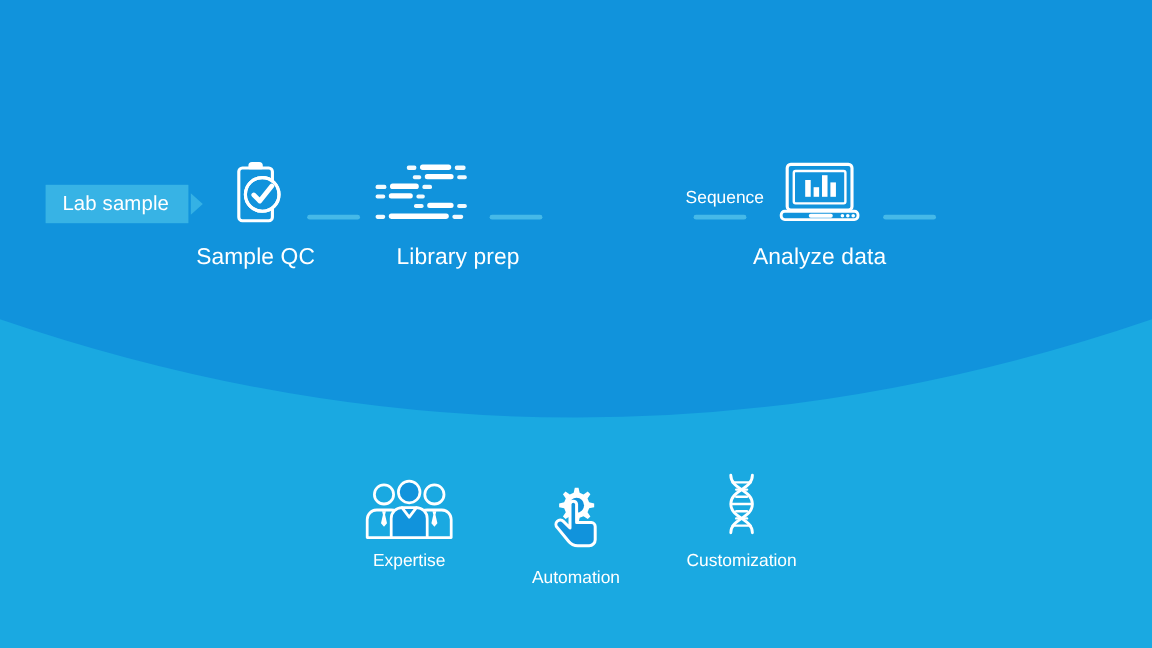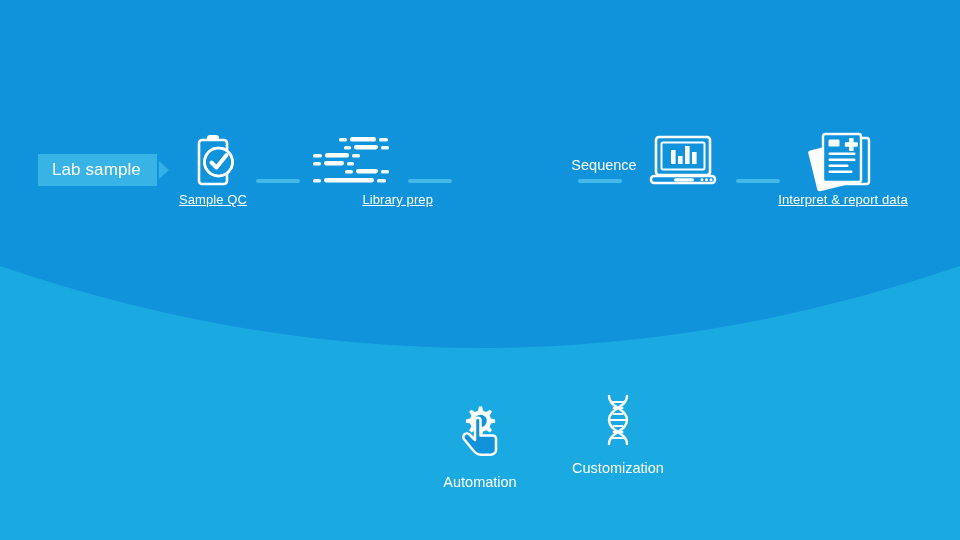--- a/index.html
+++ b/index.html
@@ -67,25 +67,25 @@
     text-align: center;
     color: #ffffff;
   }
   .step .icon-box {
     height: 62px;
     display: flex;
     align-items: center;
     justify-content: center;
   }
   .step .step-label {
-    font-size: 13px;
+    margin-top: 12px;
+    font-size: 19px;
     color: #ffffff;
     white-space: nowrap;
     letter-spacing: .1px;
-    text-decoration: underline;
   }
   .connector {
     position: absolute;
     top: 179px;
     height: 4px;
     border-radius: 2px;
     background: #4fc0ea;
     opacity: .85;
   }
   .seq-label {
@@ -218,58 +218,52 @@
             <path d="M4 46 a3 3 0 0 1 3 -3 h58 a3 3 0 0 1 3 3 v1 a3 3 0 0 1 -3 3 h-58 a3 3 0 0 1 -3 -3 z"></path>
           </g>
           <g fill="#ffffff">
             <rect x="27" y="45.2" width="20" height="3.2" rx="1.6"></rect>
             <circle cx="55" cy="46.8" r="1.5"></circle>
             <circle cx="59.5" cy="46.8" r="1.5"></circle>
             <circle cx="64" cy="46.8" r="1.5"></circle>
           </g>
         </svg>
       </div>
-    </div>
-
-    <div class="step" style="left:763px;">
-      <div class="icon-box">
-        <svg width="76" height="62" viewBox="0 0 76 62">
-
-          <g transform="rotate(-14 26 40)">
-            <rect x="8" y="16" width="32" height="42" rx="2.5" fill="#ffffff"></rect>
-          </g>
-
-          <g fill="none" stroke="#ffffff" stroke-width="2.4" stroke-linejoin="round">
-            <rect x="26" y="8" width="38" height="46" rx="2.5"></rect>
-          </g>
-
-          <rect x="18" y="4" width="38" height="48" rx="2.5" fill="#1193dc" stroke="#ffffff" stroke-width="2.4"></rect>
-
-          <rect x="23.5" y="9.5" width="11" height="7" rx="1.2" fill="#ffffff"></rect>
-
-          <g fill="#ffffff">
-            <rect x="44" y="8" width="4.6" height="13" rx="1"></rect>
-            <rect x="39.8" y="12.2" width="13" height="4.6" rx="1"></rect>
-          </g>
-
-          <g fill="#ffffff">
-            <rect x="23.5" y="22.5" width="27" height="2.6" rx="1.3"></rect>
-            <rect x="23.5" y="28.5" width="27" height="2.6" rx="1.3"></rect>
-            <rect x="23.5" y="34.5" width="20" height="2.6" rx="1.3"></rect>
-            <rect x="23.5" y="40.5" width="24" height="2.6" rx="1.3"></rect>
-          </g>
-        </svg>
-      </div>
-      <div class="step-label">Interpret &amp; report data</div>
-    </div>
+      <div class="step-label">Analyze data</div>
+    </div>
+
 
   </div>
 
   <div class="features">
 
+    <div class="feature" style="left:266px;top:14px;">
+      <div class="f-icon">
+        <svg width="78" height="50" viewBox="0 0 78 50">
+          <g fill="none" stroke="#ffffff" stroke-width="2.3" stroke-linejoin="round" stroke-linecap="round">
+
+            <circle cx="18" cy="12" r="8"></circle>
+            <path d="M4 48 v-15 a8 8 0 0 1 8 -8 h12 a8 8 0 0 1 8 8 v15 z"></path>
+
+            <circle cx="60" cy="12" r="8"></circle>
+            <path d="M46 48 v-15 a8 8 0 0 1 8 -8 h12 a8 8 0 0 1 8 8 v15 z"></path>
+
+            <circle cx="39" cy="10" r="9" fill="#1193dc"></circle>
+            <path d="M24 48 v-16 a9 9 0 0 1 9 -9 h12 a9 9 0 0 1 9 9 v16 z" fill="#1193dc"></path>
+            <path d="M33 23 l6 8 l6 -8"></path>
+          </g>
+
+          <g fill="#ffffff">
+            <path d="M16.4 26 h3.2 l-.7 3 l1.6 7 l-2.5 3 l-2.5 -3 l1.6 -7 z"></path>
+            <path d="M58.4 26 h3.2 l-.7 3 l1.6 7 l-2.5 3 l-2.5 -3 l1.6 -7 z"></path>
+          </g>
+        </svg>
+      </div>
+      <div class="f-label">Expertise</div>
+    </div>
 
     <div class="feature" style="left:543px;top:14px;">
       <div class="f-icon">
         <svg width="42" height="56" viewBox="0 0 42 56">
           <g fill="none" stroke="#ffffff" stroke-width="2.4" stroke-linecap="round">
             <path d="M12 2 C12 14, 30 14, 30 26 C30 38, 12 38, 12 50"></path>
             <path d="M30 2 C30 14, 12 14, 12 26 C12 38, 30 38, 30 50"></path>
           </g>
           <g stroke="#ffffff" stroke-width="2" stroke-linecap="round">
             <line x1="13.6" y1="8" x2="28.4" y2="8"></line>

